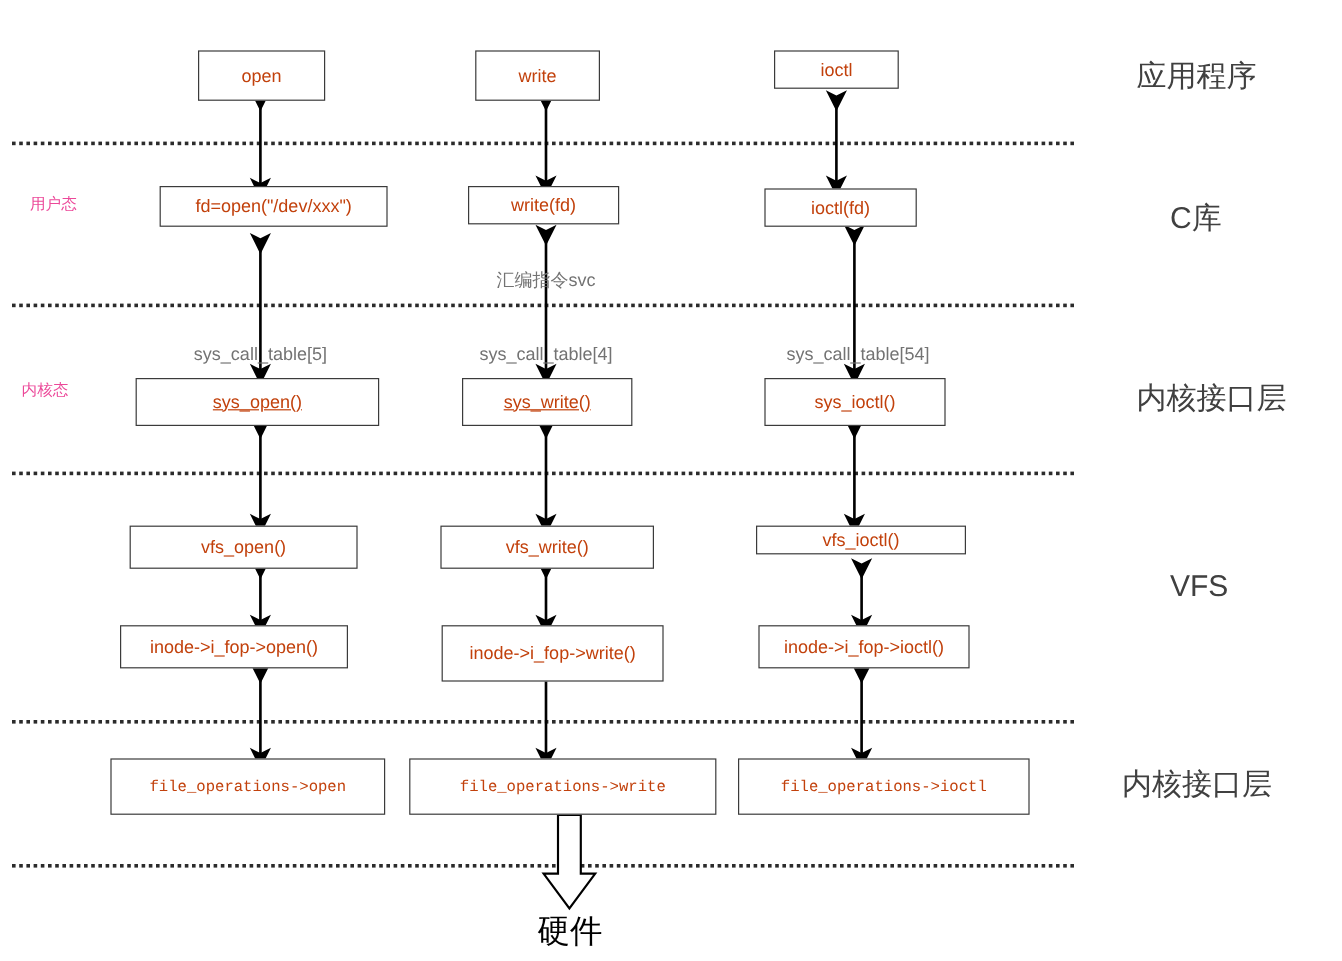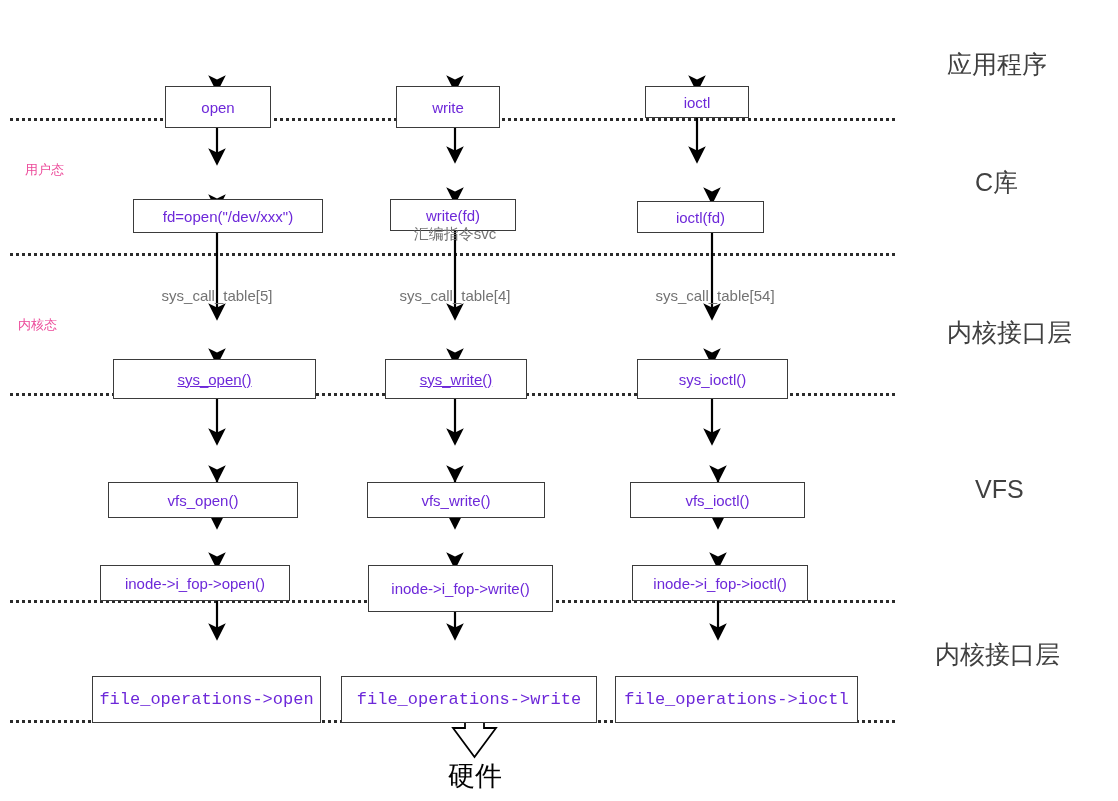--- a/index.html
+++ b/index.html
@@ -19,28 +19,27 @@
   .box {
     position: absolute;
     box-sizing: border-box;
     border: 1.6px solid #3b3b3b;
     background: #ffffff;
     display: flex;
     align-items: center;
     justify-content: center;
     font-family: "Liberation Sans", sans-serif;
     font-size: 15px;
-    color: #6d28d9;
-    white-space: nowrap;
-    line-height: 1;
-    margin-top: 44px;
+    color: #c2410c;
+    white-space: nowrap;
+    line-height: 1;
   }
   .box.mono {
     font-family: "Liberation Mono", monospace;
-    font-size: 17px;
+    font-size: 13px;
     letter-spacing: 0px;
   }
   .caption {
     position: absolute;
     font-family: "Liberation Sans", sans-serif;
     font-size: 15px;
     color: #737373;
     white-space: nowrap;
     text-align: center;
     line-height: 1;
@@ -172,21 +171,21 @@
   <div class="box" style="left:637px; top:315px; width:151px; height:40px;">
     <span>sys_ioctl()</span>
   </div>
 
   <div class="box" style="left:108px; top:438px; width:190px; height:36px;">
     <span>vfs_open()</span>
   </div>
   <div class="box" style="left:367px; top:438px; width:178px; height:36px;">
     <span>vfs_write()</span>
   </div>
-  <div class="box" style="left:630px; top:438px; width:175px; height:36px;">
+  <div class="box" style="left:630px; top:438px; width:175px; height:24px;">
     <span>vfs_ioctl()</span>
   </div>
 
   <div class="box" style="left:100px; top:521px; width:190px; height:36px;">
     <span>inode-&gt;i_fop-&gt;open()</span>
   </div>
   <div class="box" style="left:368px; top:521px; width:185px; height:47px;">
     <span>inode-&gt;i_fop-&gt;write()</span>
   </div>
   <div class="box" style="left:632px; top:521px; width:176px; height:36px;">

